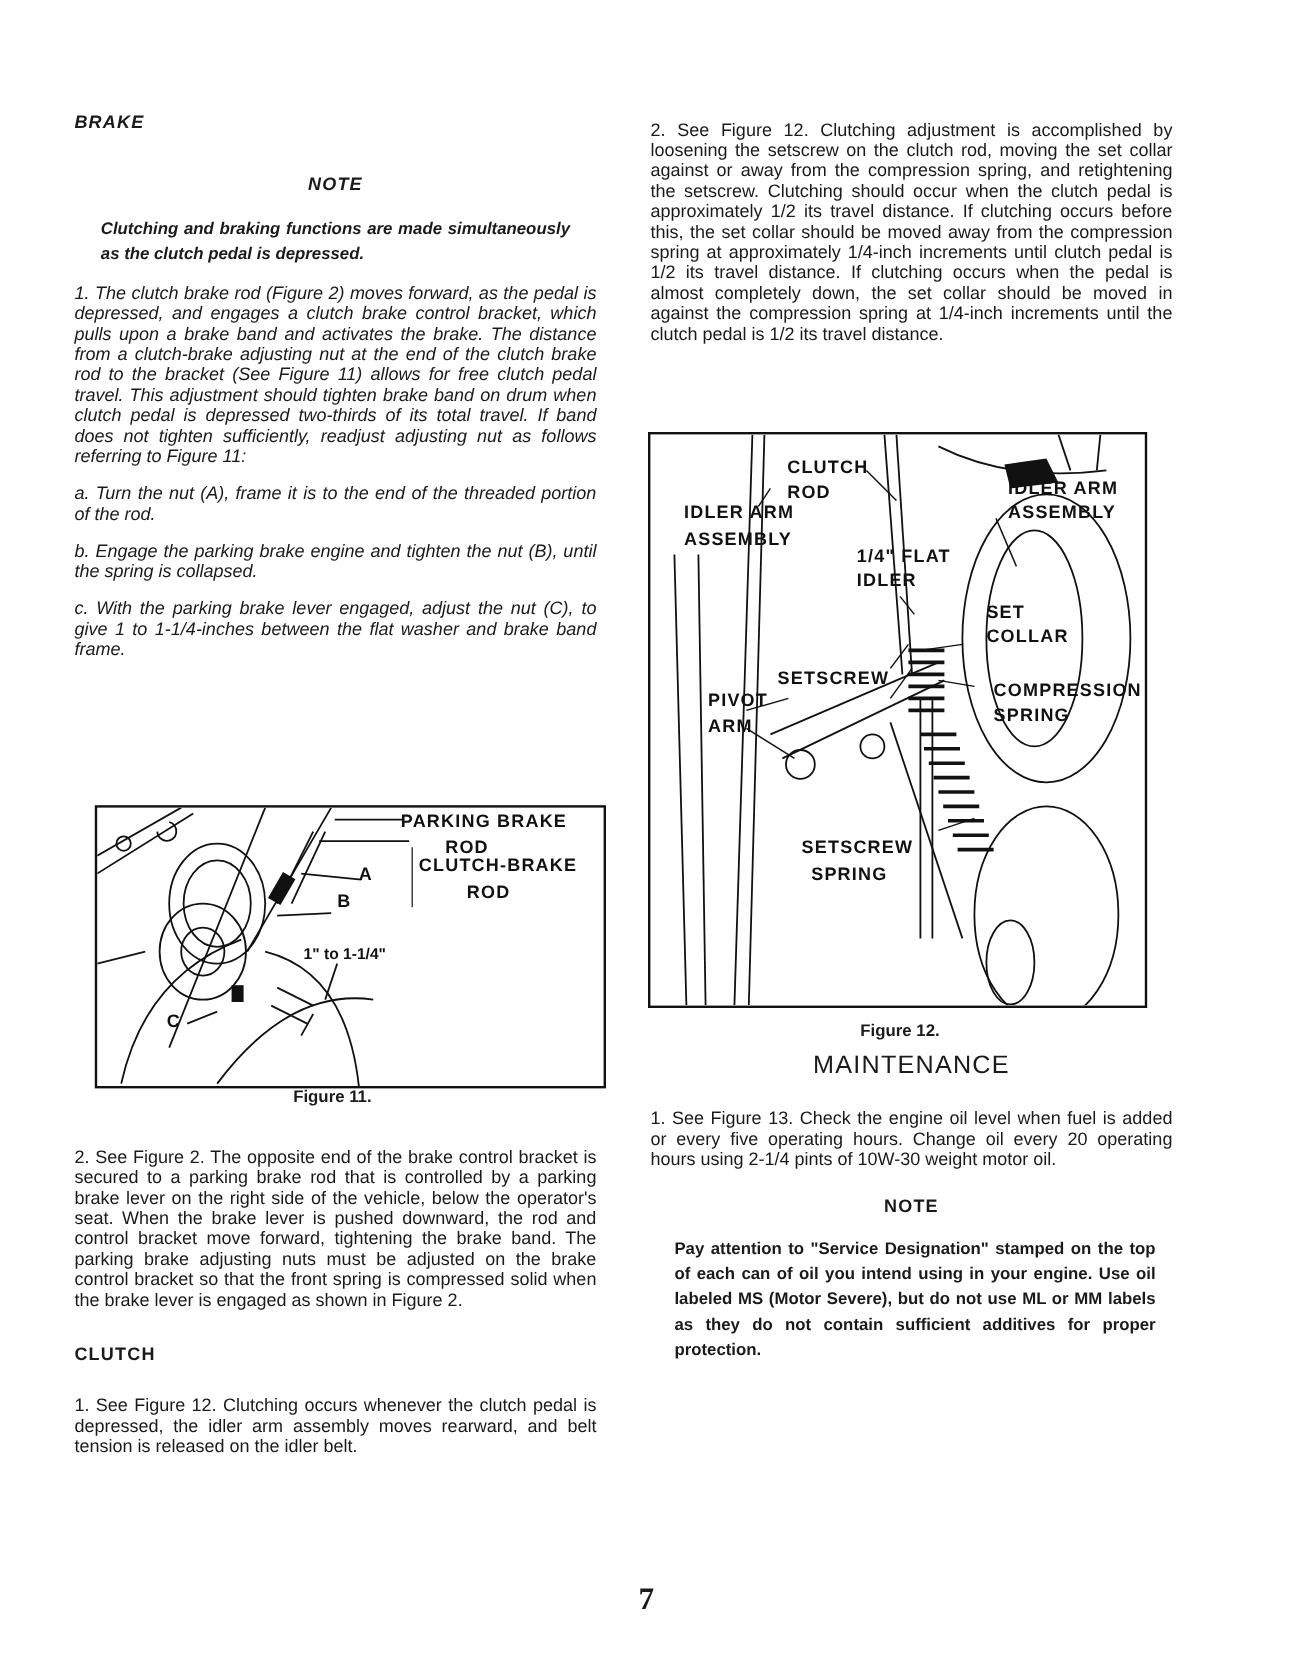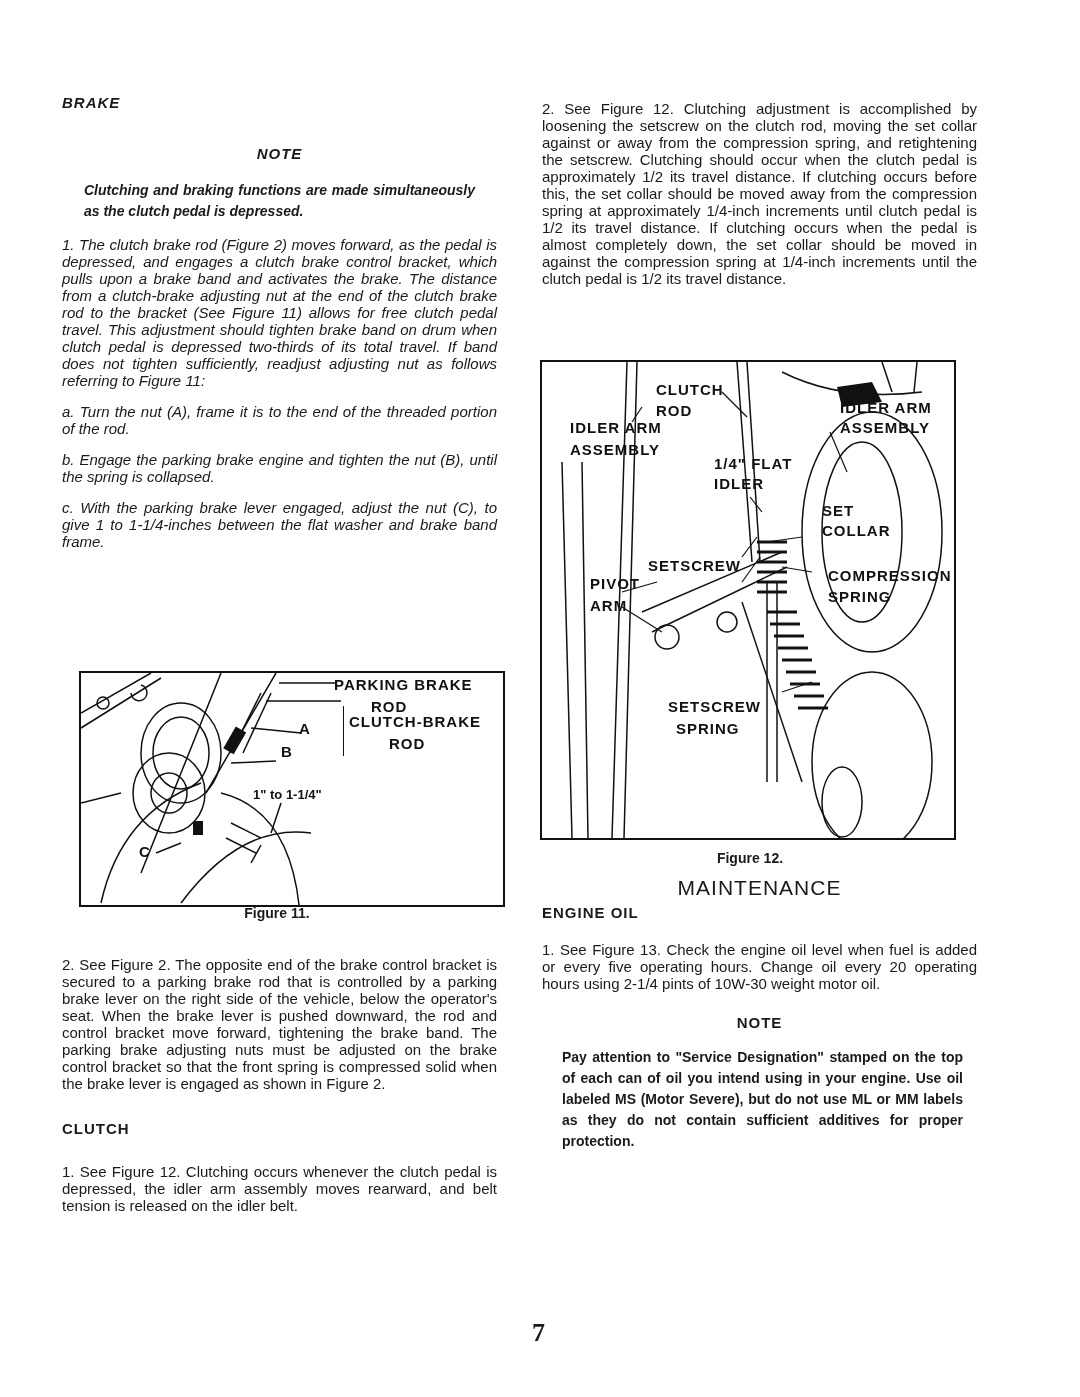--- a/index.html
+++ b/index.html
@@ -168,21 +168,20 @@
   <div class="lbl" style="left:48px;top:213px">PIVOT</div>
   <div class="lbl" style="left:48px;top:235px">ARM</div>
   <div class="lbl" style="left:126px;top:336px">SETSCREW</div>
   <div class="lbl" style="left:134px;top:358px">SPRING</div>
 </div>
 <div class="cap" style="position:absolute;left:700px;top:850px;width:100px">Figure 12.</div>
 
 <div class="col" style="left:542px;top:876px">
   <div class="maint">MAINTENANCE</div>
   <div style="height:4px"></div>
-  <div class="h">ENGINE OIL</div>
   <div style="height:20px"></div>
   <p>1. See Figure 13. Check the engine oil level when fuel is added or every five operating hours. Change oil every 20 operating hours using 2-1/4 pints of 10W-30 weight motor oil.</p>
   <div style="height:22px"></div>
   <div class="noteh">NOTE</div>
   <div style="height:16px"></div>
   <p class="notebody" style="padding:0 14px 0 20px">Pay attention to "Service Designation" stamped on the top of each can of oil you intend using in your engine. Use oil labeled MS (Motor Severe), but do not use ML or MM labels as they do not contain sufficient additives for proper protection.</p>
 </div>
 
 <div class="pg">7</div>
 

